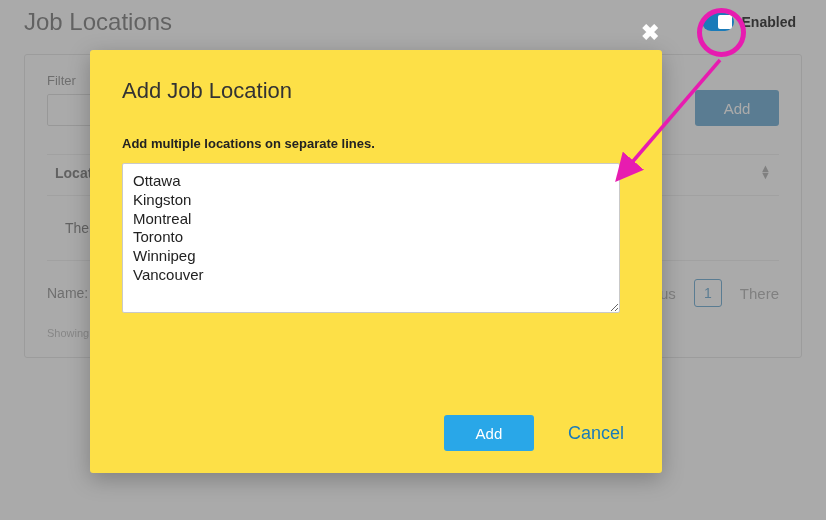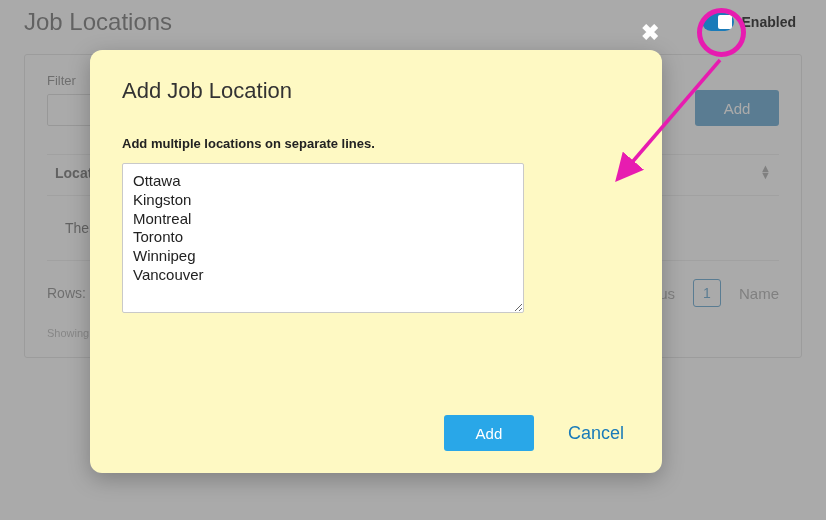--- a/index.html
+++ b/index.html
@@ -147,40 +147,40 @@
     font-size: 22px;
     font-weight: 700;
     z-index: 30;
     cursor: pointer;
     line-height: 1;
   }
   .modal {
     position: absolute;
     top: 50px; left: 90px;
     width: 572px;
-    background: #fef9c3;
-    border-radius: 12px;
+    background: #fde047;
+    border-radius: 3px;
     box-shadow: 0 6px 22px rgba(0,0,0,0.25);
     z-index: 30;
     padding: 28px 32px 22px 32px;
   }
   .modal-title {
     font-size: 22px;
     font-weight: 400;
     color: #333;
     margin: 0 0 32px 0;
   }
   .modal-label {
     font-size: 13px;
     font-weight: 700;
     color: #222;
     margin-bottom: 12px;
   }
   .loc-textarea {
-    width: 402px;
+    width: 498px;
     height: 150px;
     border: 1px solid #c9c9c9;
     border-radius: 2px;
     padding: 8px 10px;
     font-family: inherit;
     font-size: 15px;
     line-height: 1.25;
     color: #222;
     resize: both;
   }
@@ -248,28 +248,28 @@
     </div>
 
     <div class="table-head">
       <span>Location Name</span>
       <span class="sort-icon">▲<br>▼</span>
     </div>
 
     <div class="table-empty">There are no records</div>
 
     <div class="table-footer">
-      <span>Rows:</span>
+      <span>Name:</span>
       <select class="rows-select">
         <option>10</option>
       </select>
       <div class="pager">
         <span class="nav-btn">Previous</span>
         <span class="page-num">1</span>
-        <span class="nav-btn">Name</span>
+        <span class="nav-btn">There</span>
       </div>
     </div>
     <div class="showing">Showing 0 of 0</div>
   </div>
 
   <div class="backdrop"></div>
 
   <div class="close-x">✖</div>
 
   <div class="modal">

